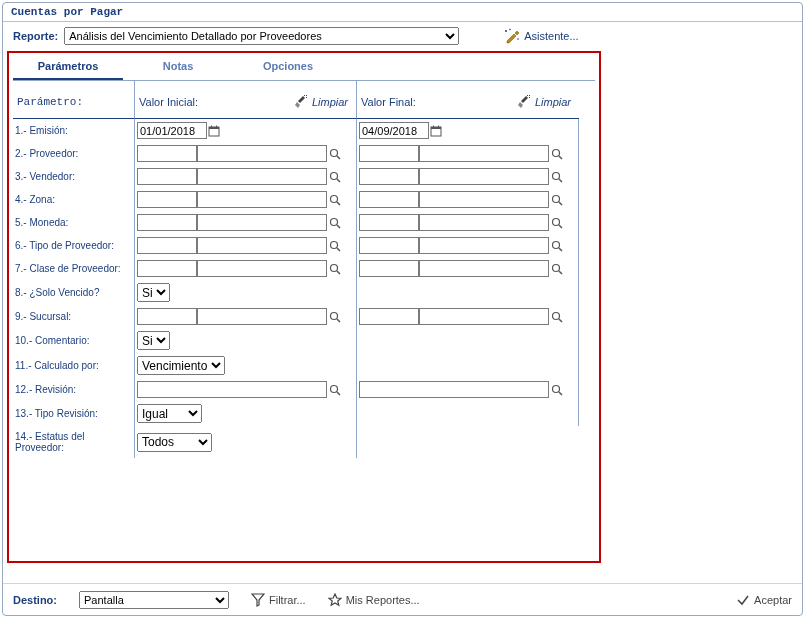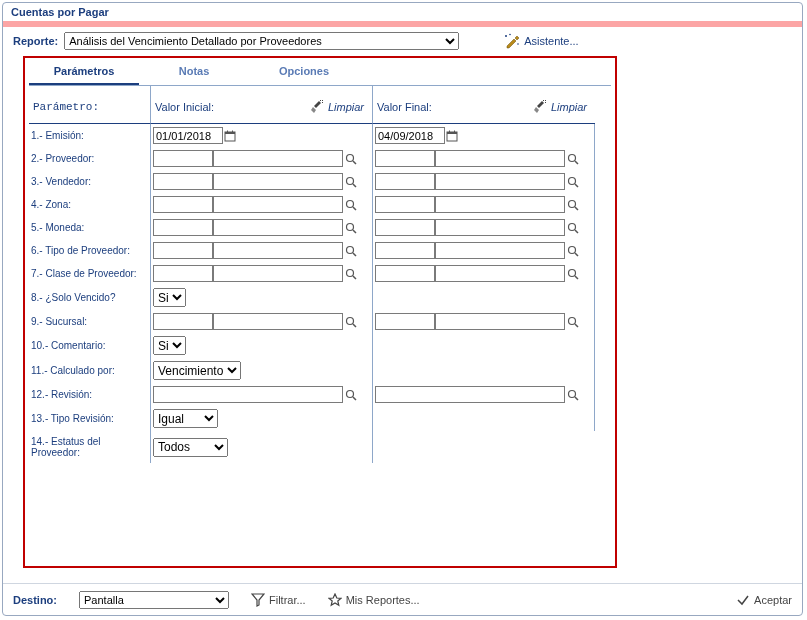--- a/index.html
+++ b/index.html
@@ -18,21 +18,22 @@
     border-radius: 4px;
     margin: 2px;
     width: 801px;
     height: 614px;
     position: relative;
   }
   .panel-title {
     color: #1c3e7e;
     font-weight: bold;
     padding: 3px 8px;
-    border-bottom: 6px solid #fca5a5;
+    border-bottom: 1px solid #fca5a5;
+    font-family: Liberation Mono, monospace;
   }
   .report-row {
     display: flex;
     align-items: center;
     padding: 5px 10px 6px 10px;
   }
   .report-row label {
     color: #1c3e7e;
     font-weight: bold;
     margin-right: 6px;
@@ -45,21 +46,21 @@
   .assistant-link {
     margin-left: 45px;
     color: #1c3e7e;
     display: inline-flex;
     align-items: center;
     gap: 4px;
     cursor: pointer;
   }
   .red-frame {
     border: 2px solid #c00000;
-    margin: 0 20px;
+    margin: 0 4px;
     width: 594px;
     height: 512px;
     position: relative;
   }
   .tabs {
     display: flex;
     border-bottom: 1px solid #8ea7c9;
     height: 24px;
     margin: 4px 4px 0 4px;
   }

